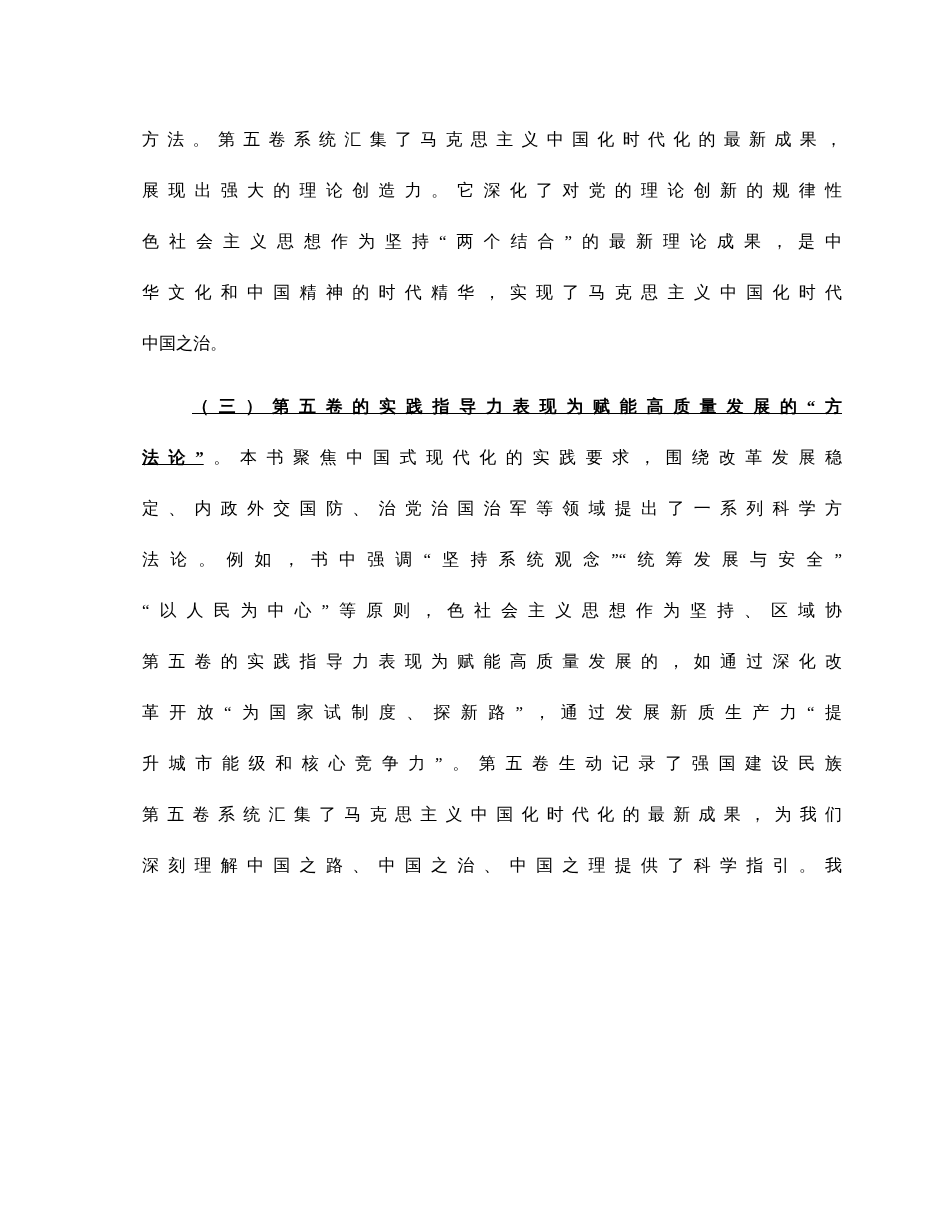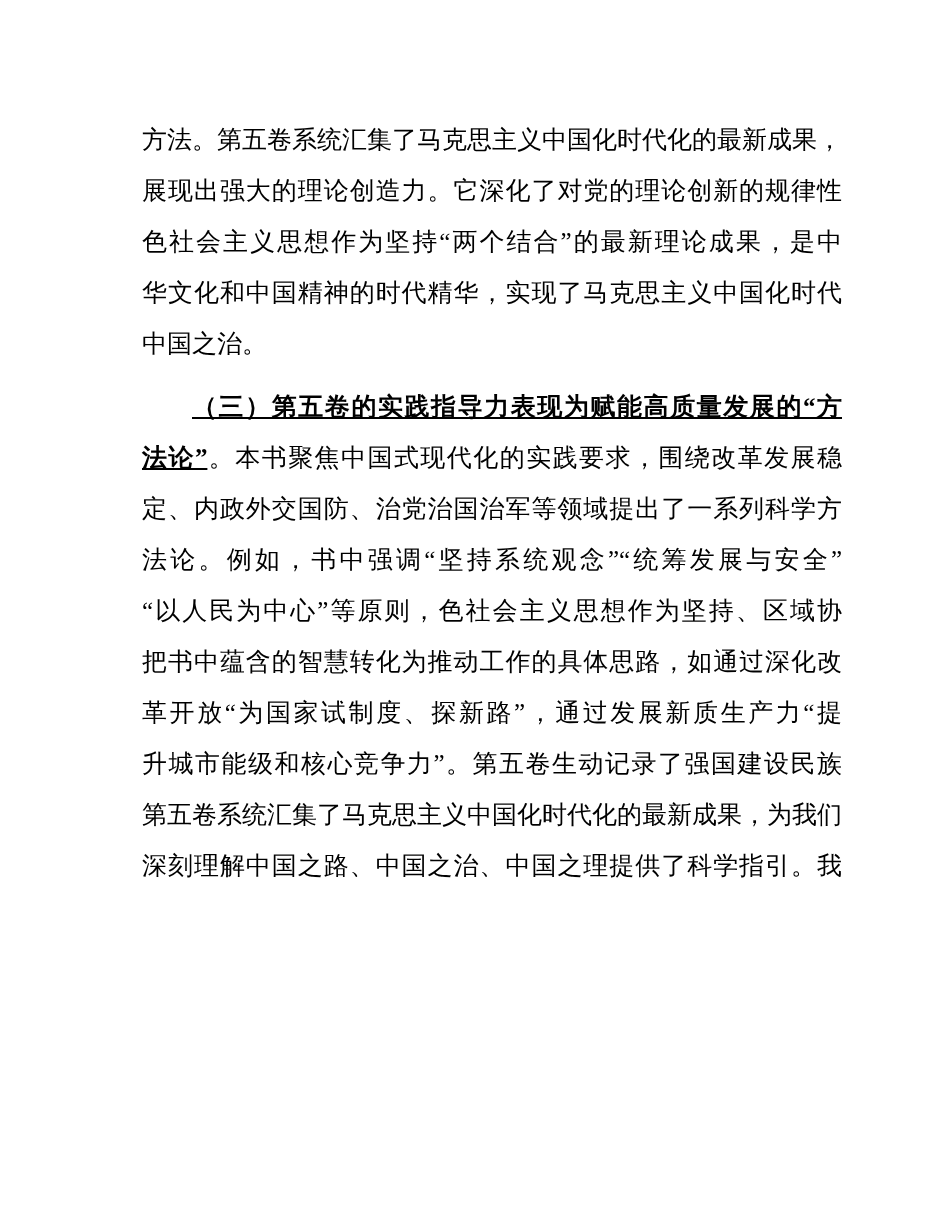--- a/index.html
+++ b/index.html
@@ -18,21 +18,21 @@
     height: 1230px;
     background: #ffffff;
     overflow: hidden;
   }
   .text-block {
     position: absolute;
     left: 142px;
     top: 114px;
     width: 700px;
     color: #000000;
-    font-size: 25px;
+    font-size: 17px;
     line-height: 51px;
   }
   .paragraph {
     margin: 0;
   }
   .paragraph.spaced {
     margin-top: 12px;
   }
   .line {
     text-align: justify;
@@ -65,20 +65,20 @@
         <div class="line"><span class="run">色社会主义思想作为坚持“两个结合”的最新理论成果，是中</span></div>
         <div class="line"><span class="run">华文化和中国精神的时代精华，实现了马克思主义中国化时代</span></div>
         <div class="line last"><span class="run">中国之治。</span></div>
       </div>
       <div class="paragraph spaced">
         <div class="line indent"><span class="run run-bold">（三）第五卷的实践指导力表现为赋能高质量发展的“方</span></div>
         <div class="line"><span class="run run-bold">法论”</span><span class="run">。本书聚焦中国式现代化的实践要求，围绕改革发展稳</span></div>
         <div class="line"><span class="run">定、内政外交国防、治党治国治军等领域提出了一系列科学方</span></div>
         <div class="line"><span class="run">法论。例如，书中强调“坚持系统观念”“统筹发展与安全”</span></div>
         <div class="line"><span class="run">“以人民为中心”等原则，色社会主义思想作为坚持、区域协</span></div>
-        <div class="line"><span class="run">把书中蕴含的智慧转化为推动工作的具体思路，如通过深化改</span></div>
+        <div class="line"><span class="run">第五卷的实践指导力表现为赋能高质量发展的，如通过深化改</span></div>
         <div class="line"><span class="run">革开放“为国家试制度、探新路”，通过发展新质生产力“提</span></div>
         <div class="line"><span class="run">升城市能级和核心竞争力”。第五卷生动记录了强国建设民族</span></div>
         <div class="line"><span class="run">第五卷系统汇集了马克思主义中国化时代化的最新成果，为我们</span></div>
         <div class="line"><span class="run">深刻理解中国之路、中国之治、中国之理提供了科学指引。我</span></div>
       </div>
     </div>
 </div>
 
 </body></html>

